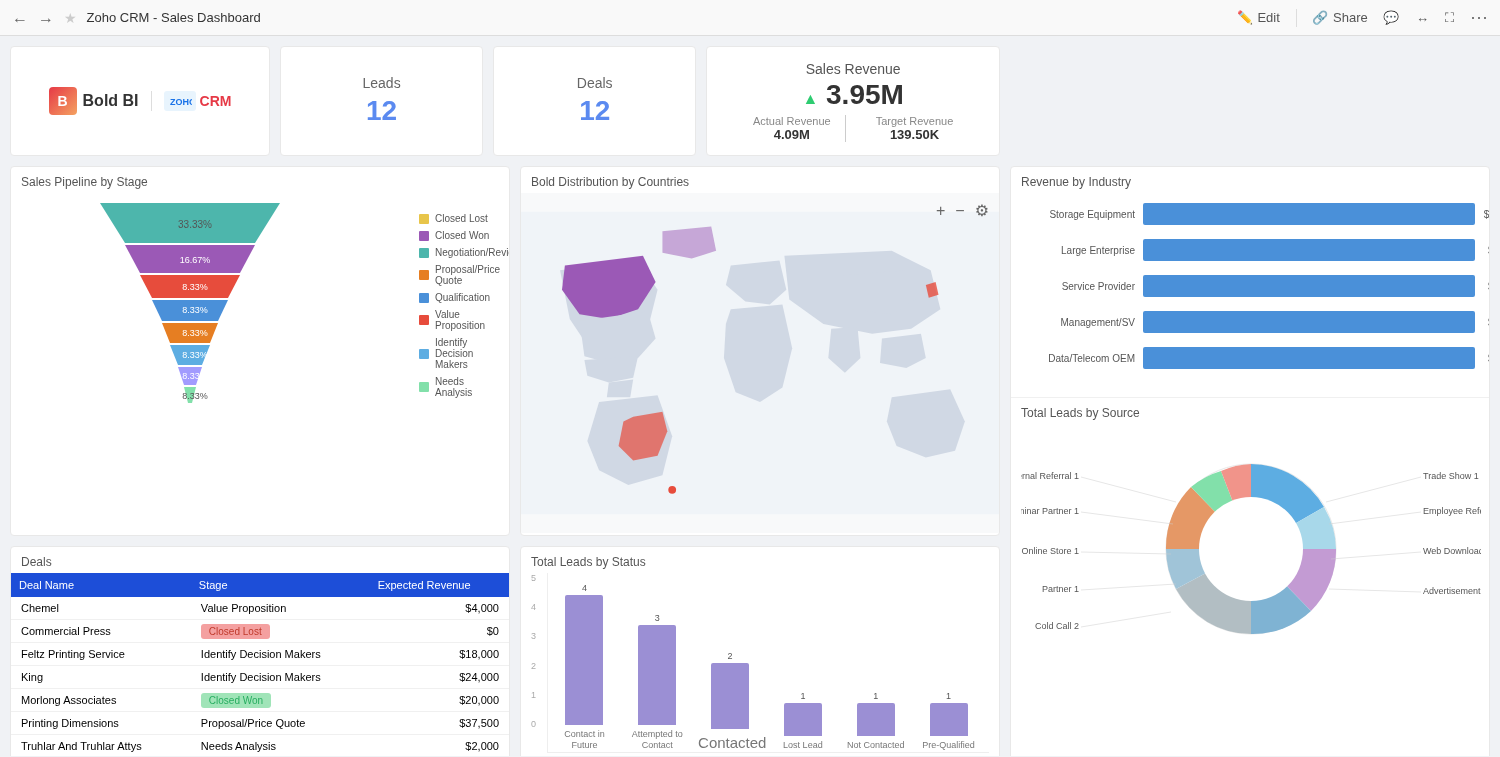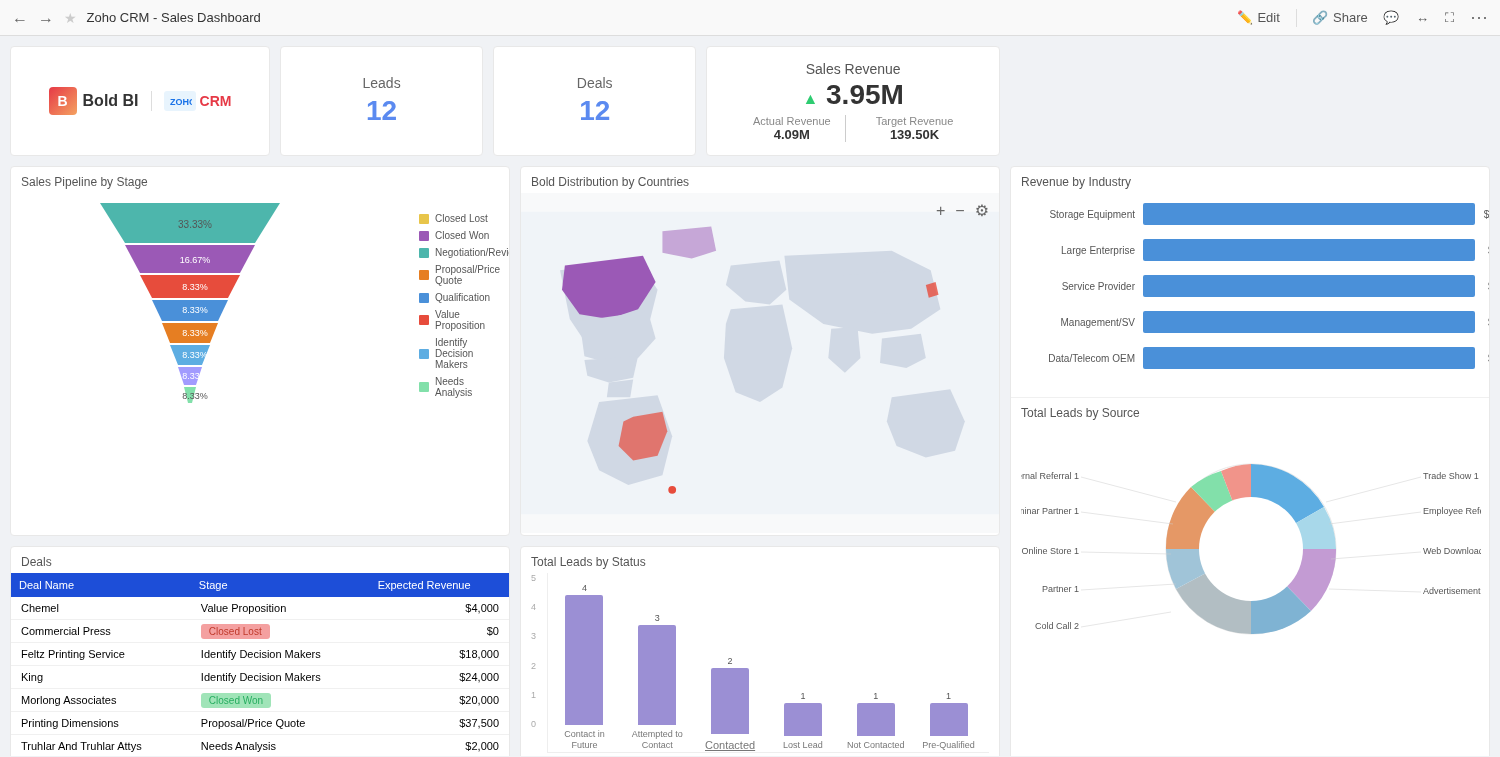--- a/index.html
+++ b/index.html
@@ -538,21 +538,21 @@
     <div style="font-size:9px; color:#777; text-align:center; margin-top:4px; line-height:1.3; width:64px;">Contact in Future</div>
   </div>
             <div style="display: flex; flex-direction: column; align-items: center; flex: 1 1 0%;">
     <span style="font-size:9px; color:#555; margin-bottom:2px;">3</span>
     <div style="width:38px; height:100px; background:#9b8fd4; border-radius:2px 2px 0 0;"></div>
     <div style="font-size:9px; color:#777; text-align:center; margin-top:4px; line-height:1.3; width:64px;">Attempted to Contact</div>
   </div>
             <div style="display: flex; flex-direction: column; align-items: center; flex: 1 1 0%;">
     <span style="font-size:9px; color:#555; margin-bottom:2px;">2</span>
     <div style="width:38px; height:66px; background:#9b8fd4; border-radius:2px 2px 0 0;"></div>
-    <div style="font-size:11px; color:#777; text-align:center; margin-top:4px; line-height:1.3; width:64px;text-decoration:underline;">Contacted</div>
+    <div style="font-size:15px; color:#777; text-align:center; margin-top:4px; line-height:1.3; width:64px;">Contacted</div>
   </div>
             <div style="display: flex; flex-direction: column; align-items: center; flex: 1 1 0%;">
     <span style="font-size:9px; color:#555; margin-bottom:2px;">1</span>
     <div style="width:38px; height:33px; background:#9b8fd4; border-radius:2px 2px 0 0;"></div>
     <div style="font-size:9px; color:#777; text-align:center; margin-top:4px; line-height:1.3; width:64px;">Lost Lead</div>
   </div>
             <div style="display: flex; flex-direction: column; align-items: center; flex: 1 1 0%;">
     <span style="font-size:9px; color:#555; margin-bottom:2px;">1</span>
     <div style="width:38px; height:33px; background:#9b8fd4; border-radius:2px 2px 0 0;"></div>
     <div style="font-size:9px; color:#777; text-align:center; margin-top:4px; line-height:1.3; width:64px;">Not Contacted</div>

